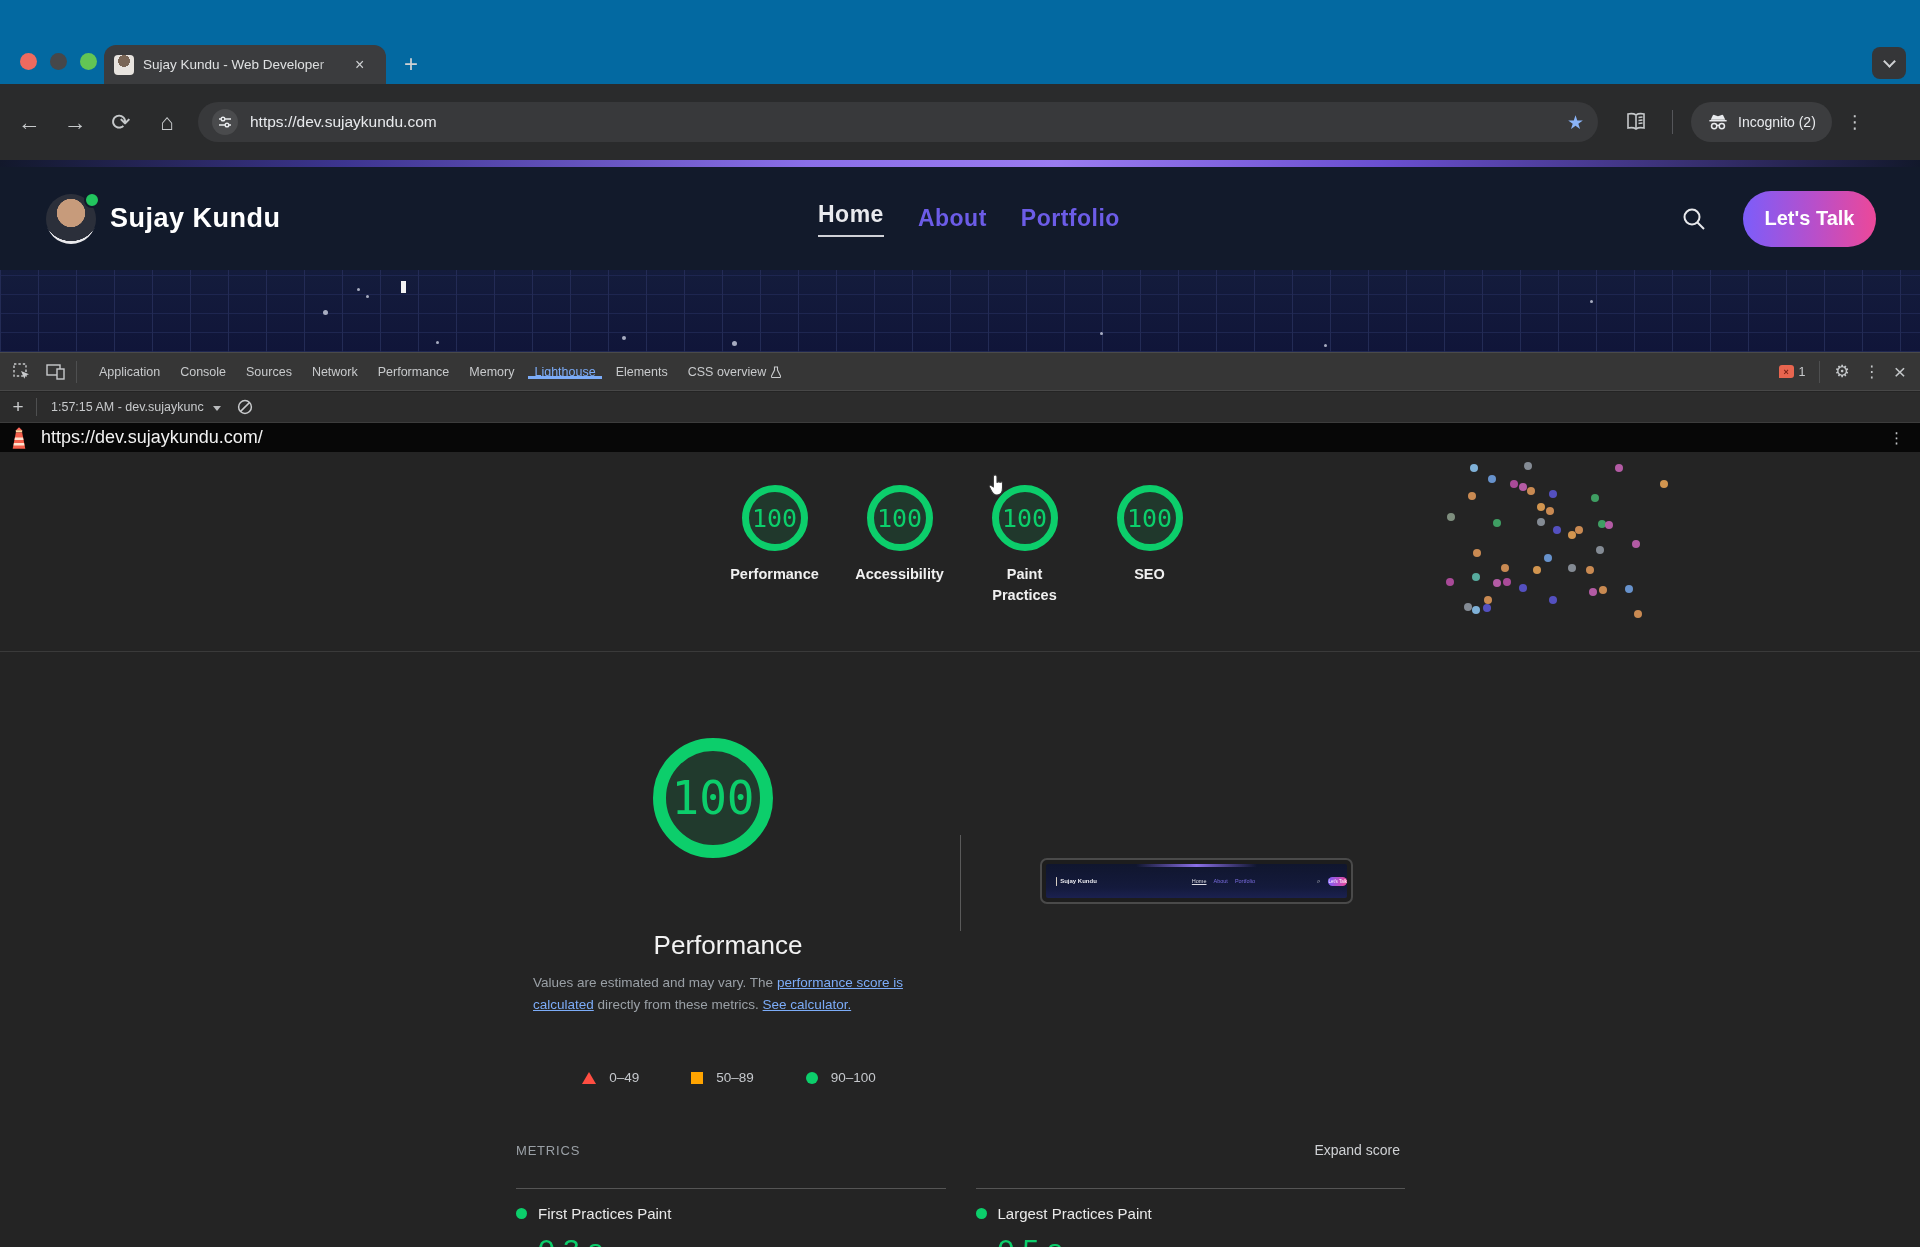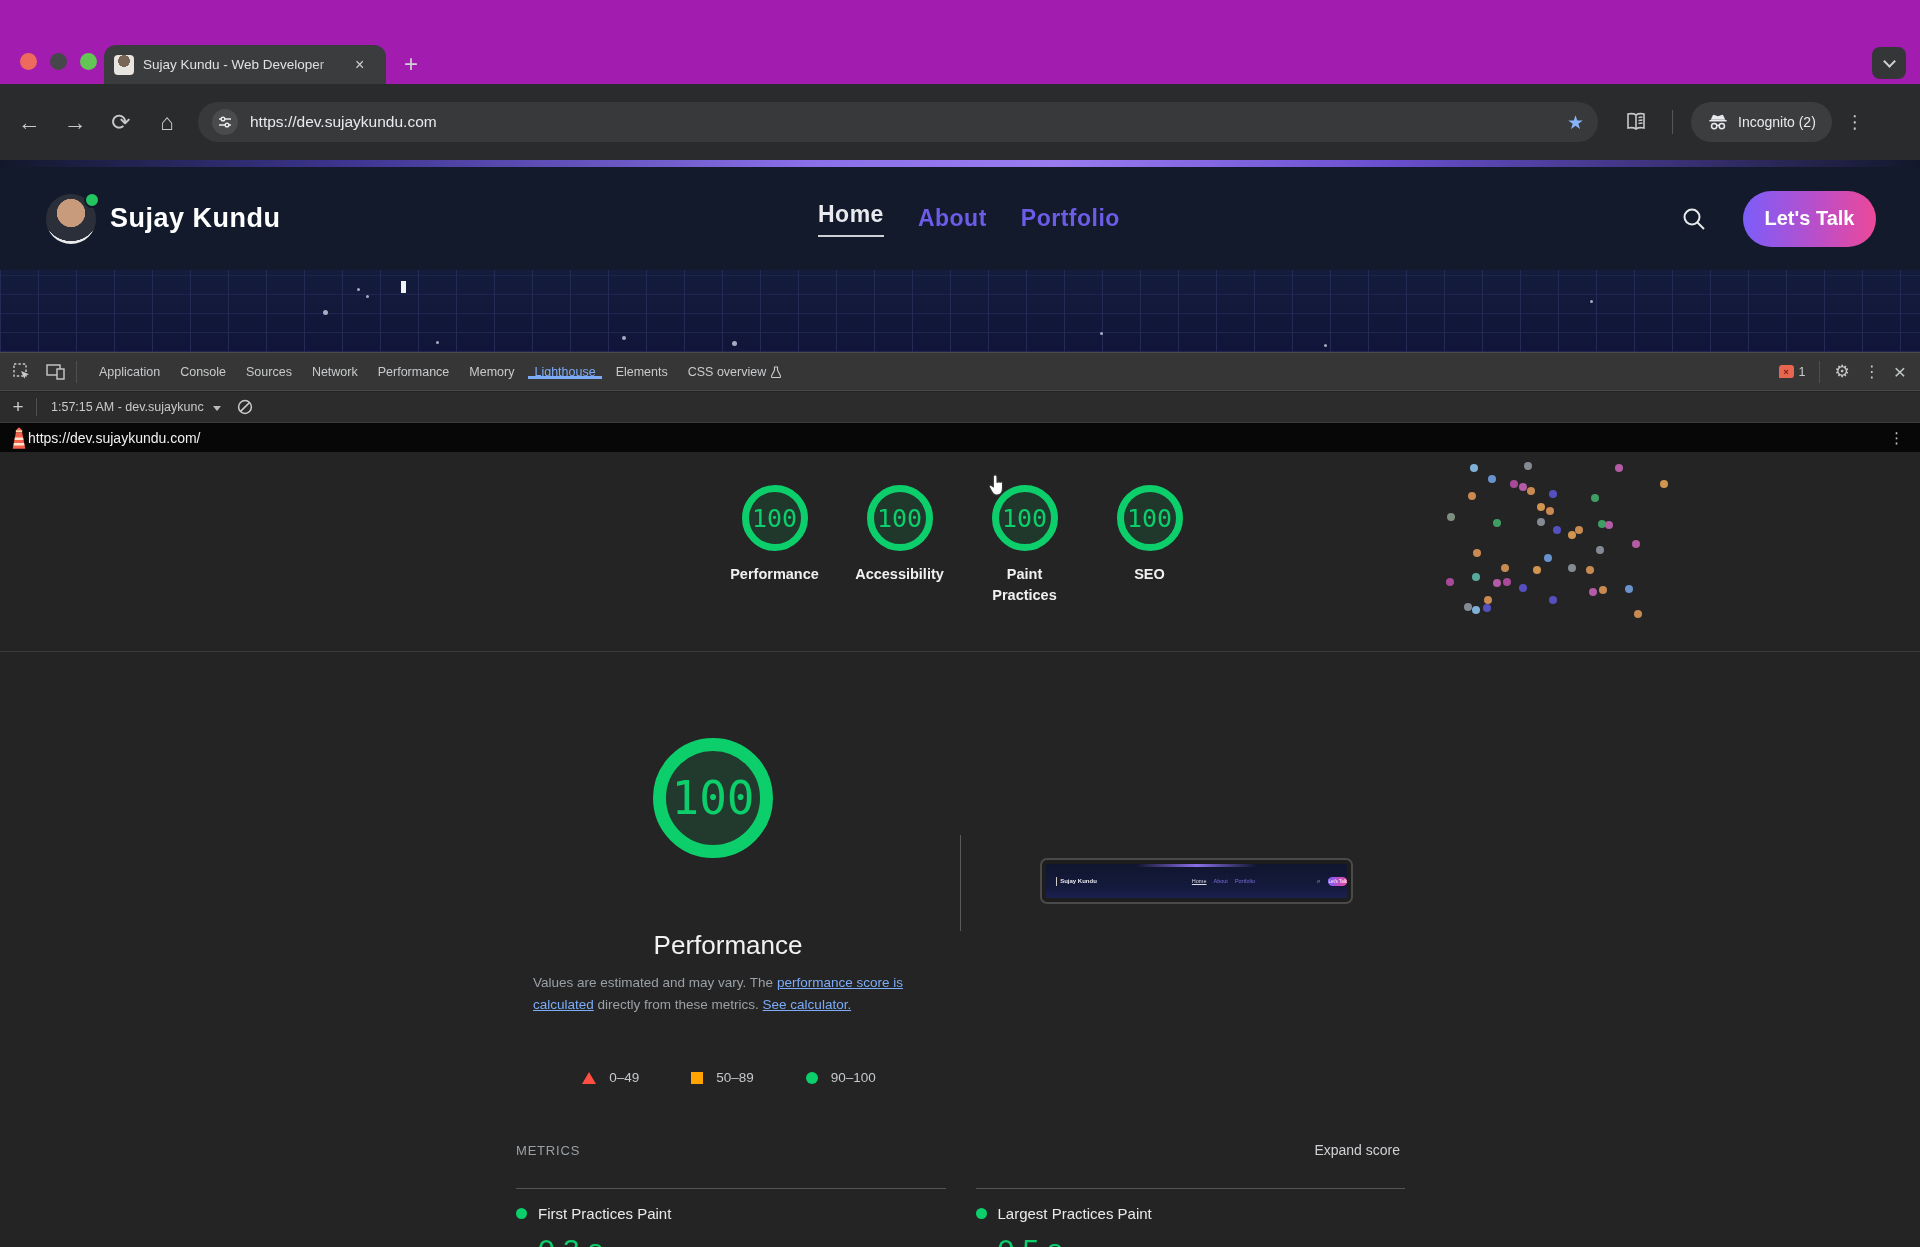--- a/index.html
+++ b/index.html
@@ -1,21 +1,21 @@
 <!DOCTYPE html>
 <html><head>
 <meta charset="utf-8">
 <style>
   * { margin:0; padding:0; box-sizing:border-box; }
   html,body { width:1920px; height:1247px; overflow:hidden; background:#242424;
               font-family:"Liberation Sans", sans-serif; }
   .screen { position:relative; width:1920px; height:1247px; }
 
   
-  .titlebar { position:absolute; top:0; left:0; width:100%; height:84px; background:#a21caf; }
+  .titlebar { position:absolute; top:0; left:0; width:100%; height:84px; background:#0369a1; }
   .traffic { position:absolute; top:53px; left:20px; display:flex; gap:13px; }
   .light { width:17px; height:17px; border-radius:50%; }
   .light.red{ background:#ee6a5f; } .light.yellow{ background:#46474a; } .light.green{ background:#62c554; }
   .tab { position:absolute; left:104px; top:45px; width:282px; height:39px; background:#3b3c3e;
          border-radius:12px 12px 0 0; display:flex; align-items:center; padding:0 10px; }
   .favicon { width:20px; height:20px; border-radius:4px; flex:0 0 auto;
              background:radial-gradient(circle at 50% 30%, #7a6656 0 34%, #e8e4df 35%); }
   .tab-title { color:#dfe1e2; font-size:13.5px; margin-left:9px; white-space:nowrap; overflow:hidden;
                width:210px; -webkit-mask-image:linear-gradient(90deg,#000 82%,transparent 98%);
                mask-image:linear-gradient(90deg,#000 82%,transparent 98%); }
@@ -92,21 +92,21 @@
                 border-bottom:1px solid #3c3c3c; display:flex; align-items:center; color:#c8cacc; }
   .sess-plus { font-size:19px; color:#c8cacc; width:36px; text-align:center; }
   .sess-sep { width:1px; height:18px; background:#4e4f50; margin-right:14px; }
   .sess-label { font-size:12.5px; }
   .sess-arrow { width:0; height:0; border-left:4.5px solid transparent; border-right:4.5px solid transparent;
                 border-top:5px solid #b9bbbd; margin:2px 0 0 9px; }
   .sess-block { margin-left:16px; }
 
   .lh-urlbar { position:absolute; top:423px; left:0; width:100%; height:29px; background:#070707;
                display:flex; align-items:center; }
-  .lh-url { color:#f1f1f1; font-size:14px; font-weight:500; }
+  .lh-url { color:#f1f1f1; font-size:18px; font-weight:500; margin-left:13px; }
   .lh-kebab { margin-left:auto; margin-right:16px; color:#bfc1c3; font-size:15px; }
 
   
   .lh-report { position:absolute; top:452px; left:0; width:100%; height:795px; background:#242424; }
   .scores-strip { position:absolute; top:0; left:0; width:100%; height:200px; border-bottom:1px solid #3a3a3a; }
   .cats { position:absolute; left:712px; top:33px; display:flex; }
   .cat { width:125px; display:flex; flex-direction:column; align-items:center; }
   .gauge-s { width:66px; height:66px; border-radius:50%; border:7px solid #0cce6b;
              background:rgba(12,206,107,.12); display:flex; align-items:center; justify-content:center; }
   .gauge-s .num { font-family:"DejaVu Sans Mono", monospace; font-size:25px; color:#0cce6b; }

